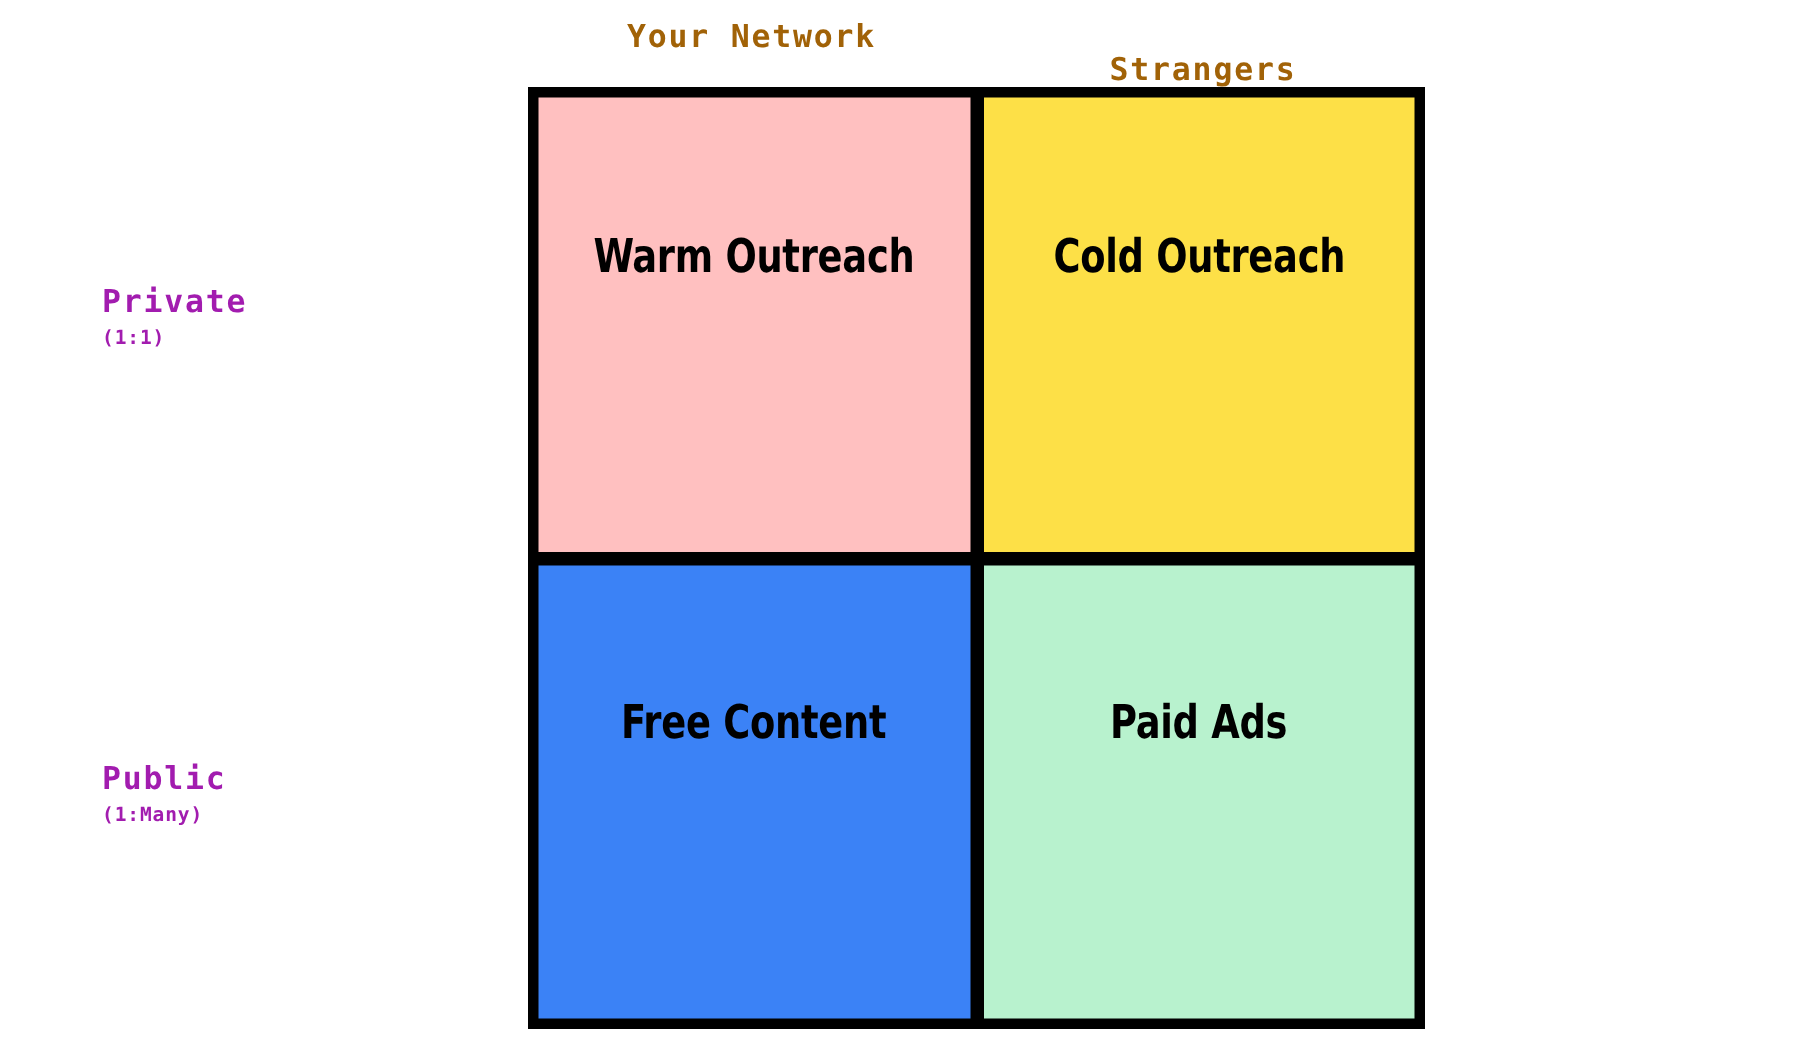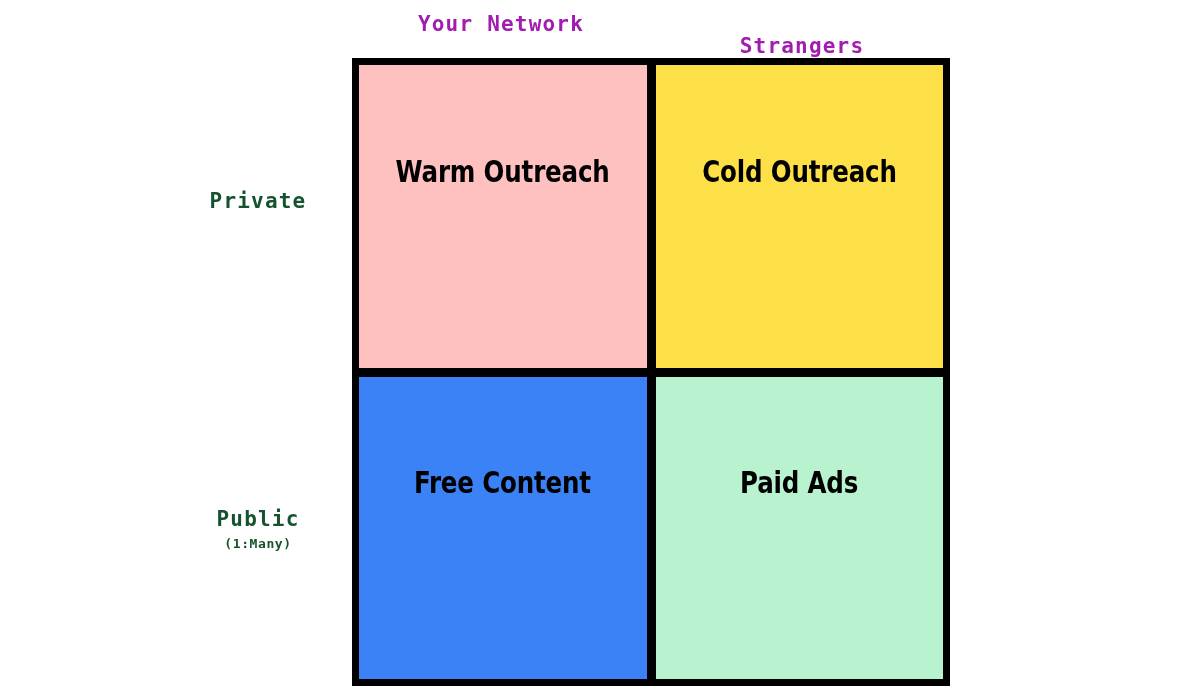--- a/index.html
+++ b/index.html
@@ -25,33 +25,33 @@
   .col-header {
     position: absolute;
     top: 8px;
     height: 32px;
     line-height: 32px;
     text-align: center;
     font-family: "DejaVu Sans Mono", monospace;
     font-size: 21px;
     font-weight: 700;
     letter-spacing: 1.2px;
-    color: #a21caf;
+    color: #a16207;
     white-space: nowrap;
   }
   #col-header-network { left: 352px; width: 298px; }
   #col-header-strangers { left: 654px; width: 296px; margin-top: 22px; }
 
   
   .row-label {
     position: absolute;
-    right: 832px; 
+    right: 912px; 
     width: 220px;
-    text-align: center;
-    color: #14532d;
+    text-align: left;
+    color: #a21caf;
   }
   #row-label-private { top: 188px; }
   #row-label-public  { top: 506px; }
 
   .row-label-main {
     font-family: "DejaVu Sans Mono", monospace;
     font-size: 21px;
     font-weight: 700;
     letter-spacing: 1.2px;
     line-height: 26px;
@@ -118,20 +118,21 @@
 <body style="background: rgb(255, 255, 255);">
 
 <div id="canvas">
 
   <div class="col-header" id="col-header-network">Your Network</div>
 
   <div class="col-header" id="col-header-strangers">Strangers</div>
 
   <div class="row-label" id="row-label-private">
     <div class="row-label-main">Private</div>
+    <div class="row-label-sub">(1:1)</div>
   </div>
 
   <div class="row-label" id="row-label-public">
     <div class="row-label-main">Public</div>
     <div class="row-label-sub">(1:Many)</div>
   </div>
 
   <div id="matrix">
 
     <div class="quadrant" id="quadrant-warm" style="background-color: rgb(255, 192, 192);">

